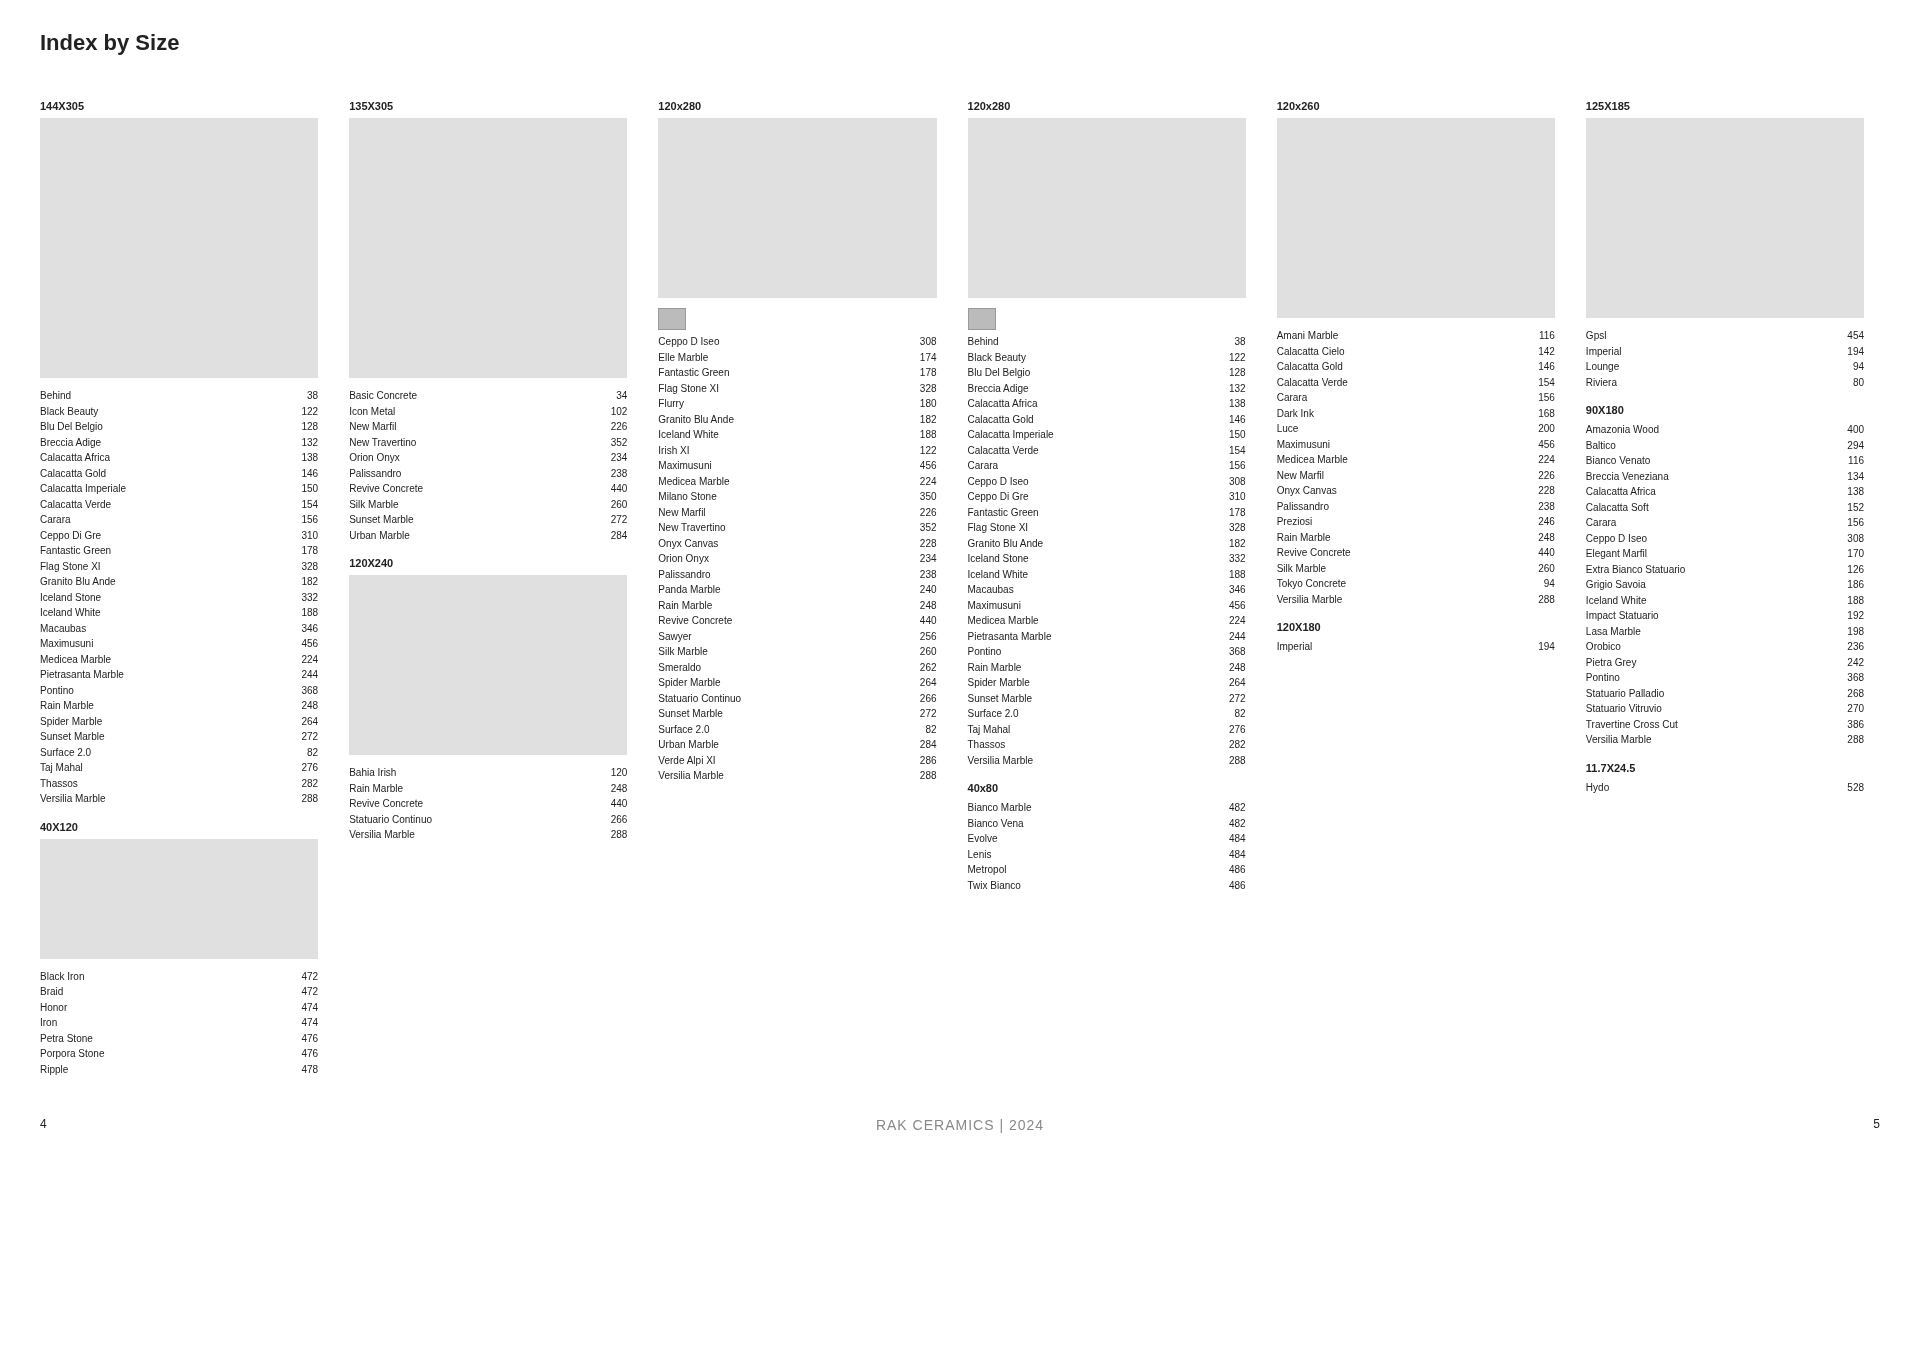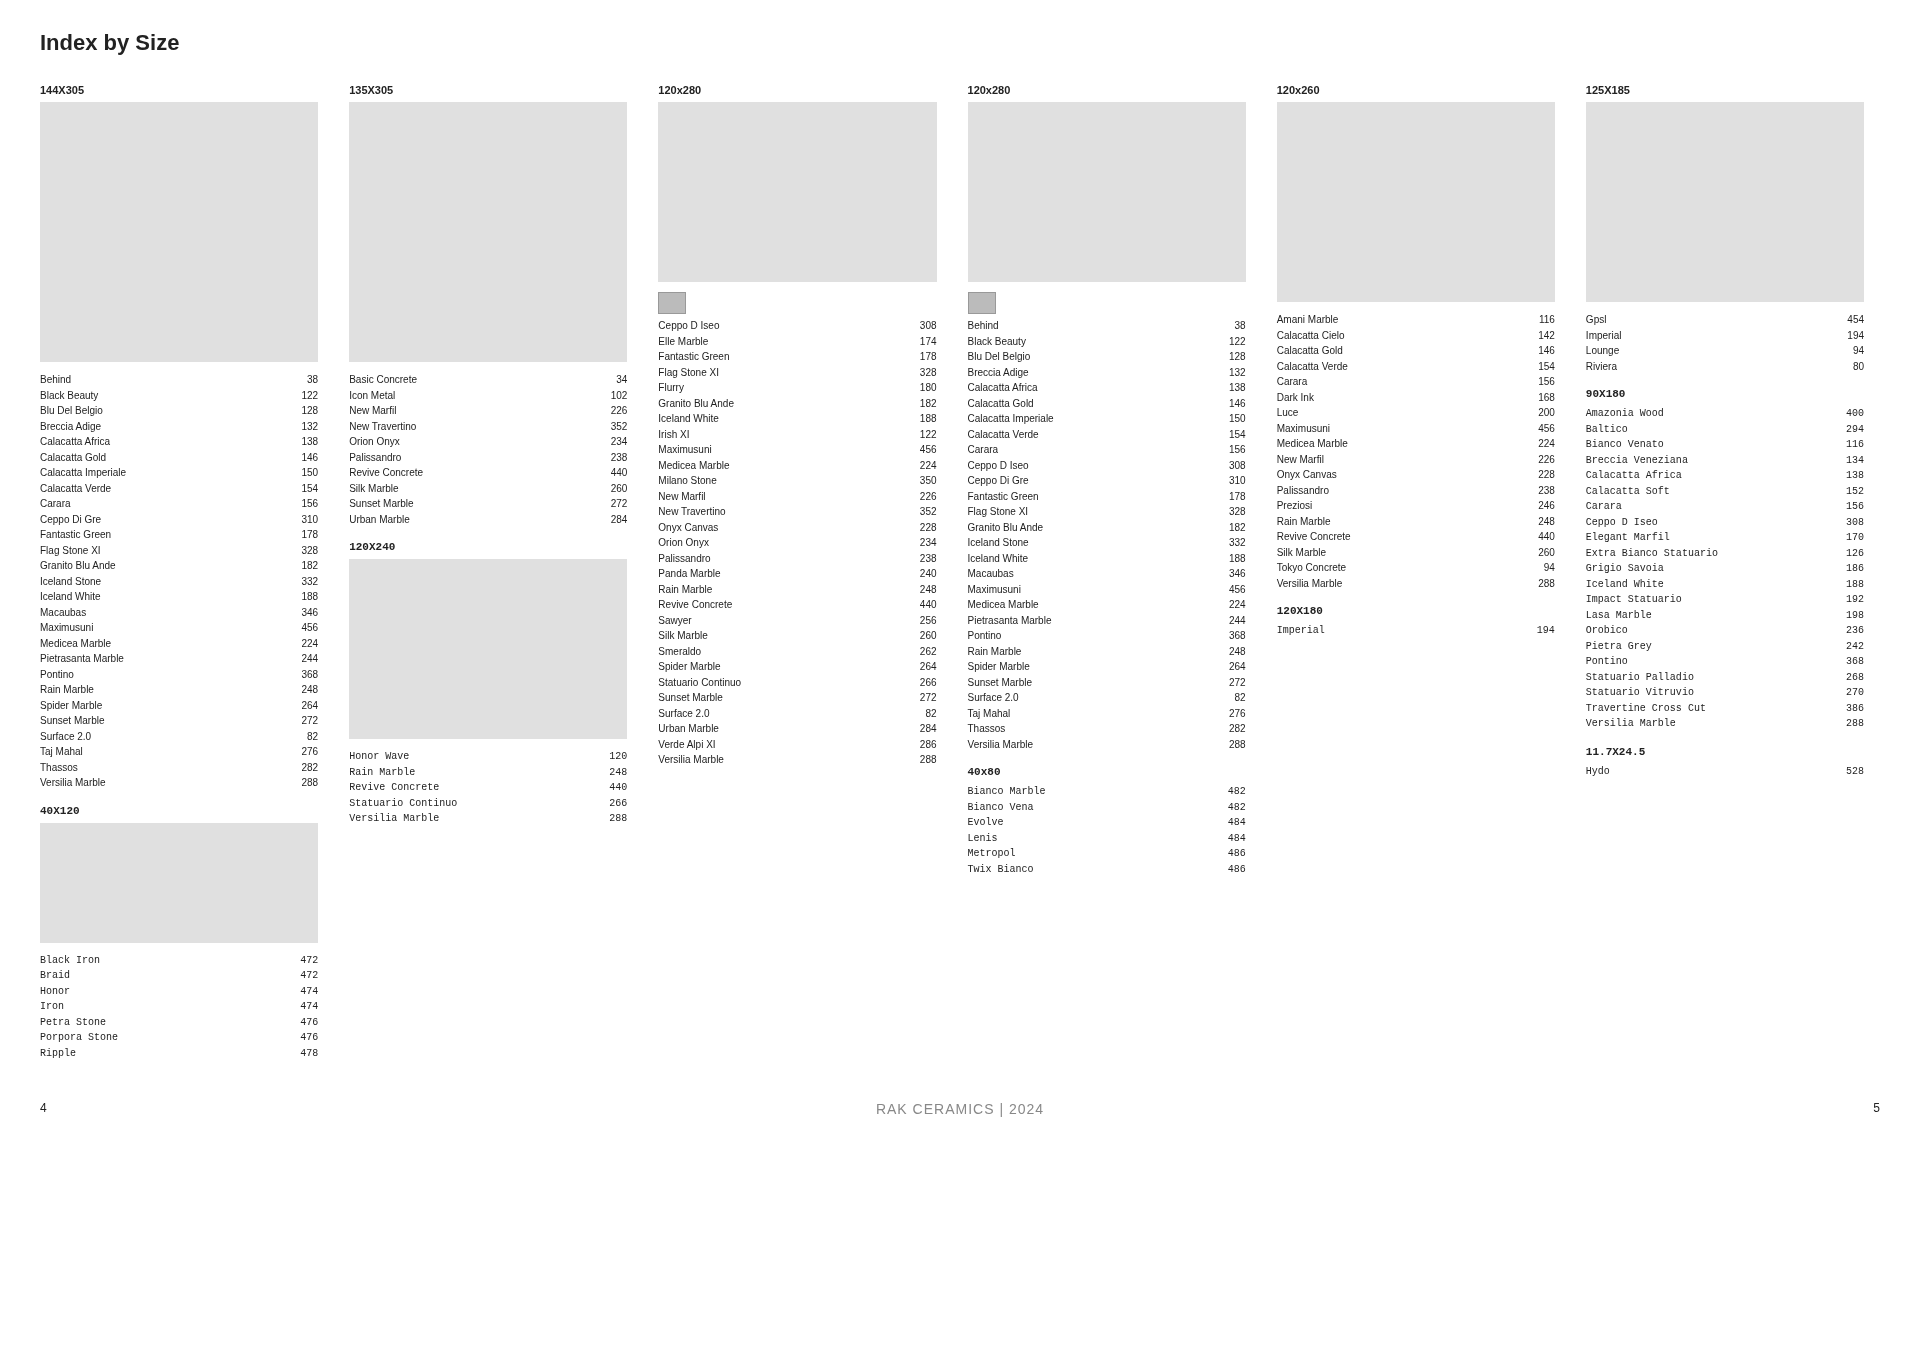--- a/index.html
+++ b/index.html
@@ -8,21 +8,21 @@
       background: #fff;
       color: #222;
       font-size: 11px;
       padding: 30px 40px;
       width: 1920px;
       min-height: 1358px;
     }
     h1 {
       font-size: 22px;
       font-weight: 700;
-      margin-bottom: 28px;
+      margin-bottom: 44px;
     }
     .columns-wrapper {
       display: flex;
       gap: 15px;
       width: 100%;
     }
     .col {
       flex: 1;
       padding-right: 16px;
     }
@@ -51,21 +51,20 @@
     .item-row {
       display: flex;
       justify-content: space-between;
       line-height: 1.55;
       font-size: 10px;
     }
     .item-name { flex: 1; }
     .item-num { text-align: right; min-width: 30px; }
     .sub-section {
       margin-top: 14px;
-      font-family: Liberation Mono, monospace;
     }
     .footer-row {
       display: flex;
       justify-content: space-between;
       margin-top: 40px;
       font-size: 10px;
       color: #555;
     }
     .page-num { font-size: 12px; color: #222; }
     .brand { font-size: 14px; color: #888; text-transform: uppercase; letter-spacing: 1px; }
@@ -284,21 +283,21 @@
         <span class="item-num">272</span>
       </div>
     <div class="item-row">
         <span class="item-name">Urban Marble</span>
         <span class="item-num">284</span>
       </div>
     <div class="sub-section">
       <div class="section-title">120X240</div>
       <div class="tile tile-medium"></div>
       <div class="item-row">
-          <span class="item-name">Honor Wave</span>
+          <span class="item-name">Bahia Irish</span>
           <span class="item-num">120</span>
         </div>
       <div class="item-row">
           <span class="item-name">Rain Marble</span>
           <span class="item-num">248</span>
         </div>
       <div class="item-row">
           <span class="item-name">Revive Concrete</span>
           <span class="item-num">440</span>
         </div>

